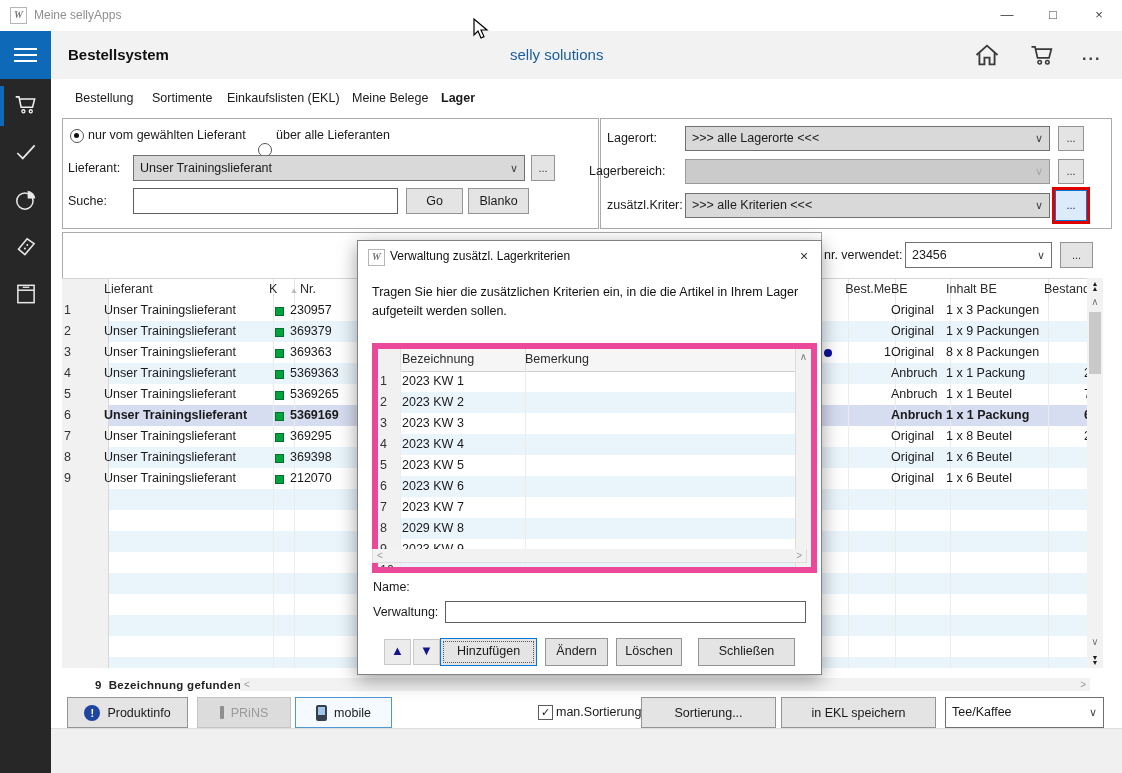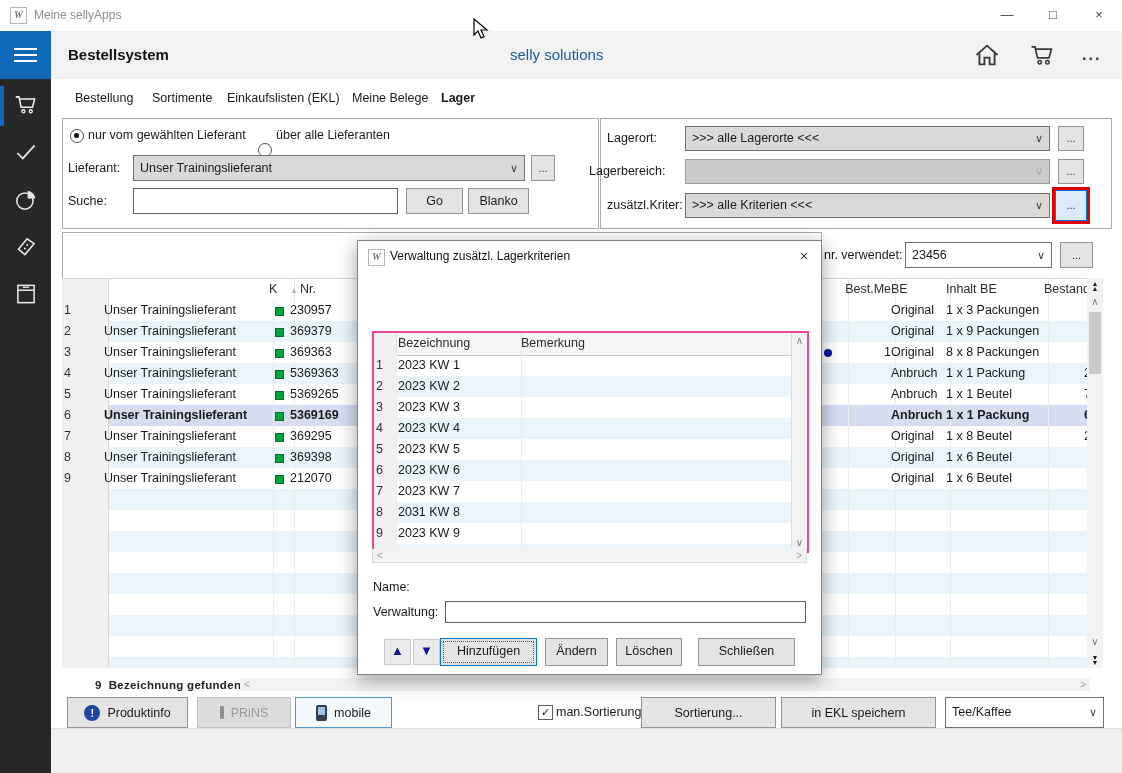--- a/index.html
+++ b/index.html
@@ -74,21 +74,21 @@
   .thumb{position:absolute;left:2px;right:2px;background:#c9c9c9}
   .hscroll{background:#f2f2f2;font-size:10px;color:#9a9a9a}
   .harr{position:absolute;top:0;height:13px;line-height:13px}
   
   .dialog{left:357px;top:240px;width:463px;height:433px;background:#fff;border:1px solid #828282;
           box-shadow:0 5px 18px rgba(0,0,0,.38);z-index:20}
   .dlg-title{position:absolute;left:0;top:0;right:0;height:30px;background:#fff}
   .dlg-title .txt{position:absolute;left:32px;top:8px;font-size:12px;color:#111}
   .dlg-close{position:absolute;right:0;top:0;width:34px;height:30px;text-align:center;line-height:30px;font-size:14px;color:#333}
   .dlg-intro{position:absolute;left:14px;top:42px;width:434px;font-size:12.5px;line-height:1.5;color:#111}
-  .dtable{position:absolute;left:14px;top:90px;width:433px;height:218px;border:2px solid #ec4899;overflow:hidden;background:#fff}
+  .dtable{position:absolute;left:14px;top:102px;width:433px;height:218px;border:6px solid #ec4899;overflow:hidden;background:#fff}
   .dthead{position:absolute;left:0;top:0;right:15px;height:22px;background:#f6f6f6;border-bottom:1px solid #cfcfcf}
   .dhcell{position:absolute;top:0;bottom:0;font-size:12.5px;padding:3px 6px;border-right:1px solid #e0e0e0;color:#2b2b2b}
   .drows{position:absolute;left:0;top:22px;right:15px;bottom:0;overflow:hidden}
   .drow{position:absolute;left:0;right:0;height:21px}
   .drow.alt{background:#e9f4fb}
   .dcell{position:absolute;top:0;bottom:0;font-size:12.5px;padding:3px 6px;white-space:nowrap;overflow:hidden;border-right:1px solid #ececec}
   .d-num{left:0;width:18px;padding:3px 2px}
   .d-bez{left:18px;width:117px}
   .d-bem{left:141px;right:0;border-right:none}
   .dvscroll{position:absolute;right:0;top:0;bottom:0;width:15px;background:#f2f2f2;border-left:1px solid #dcdcdc}
@@ -246,20 +246,21 @@
 <div class="abs lbl" style="left:824px;top:248px">nr. verwendet:</div>
 <div class="abs combo white" style="left:905px;top:242px;width:147px;height:26px;box-sizing:border-box">
   <span>23456</span>
   <span class="chev" style="line-height:24px">∨</span>
 </div>
 <div class="abs morebtn" style="left:1060px;top:242px;width:33px;height:26px;line-height:24px;box-sizing:border-box">...</div>
 
 <div class="abs thead">
   <div class="hcell c-num gut"></div>
   <div class="hcell c-g2 gut"></div>
+  <div class="hcell c-lief">Lieferant</div>
   <div class="hcell c-k">K</div>
   <div class="hcell c-nr"><span class="sortglyph">▲</span><span>Nr.</span></div>
   <div class="hcell c-mid"></div>
   <div class="hcell c-dot"></div>
   <div class="hcell c-bm" style="text-align:right">Best.Me</div>
   <div class="hcell c-be">BE</div>
   <div class="hcell c-in">Inhalt BE</div>
   <div class="hcell c-bs" style="text-align:left">Bestand</div>
 </div>
 <div class="abs tbody">
@@ -566,20 +567,21 @@
   <span class="chev" style="line-height:29px">∨</span>
 </div>
 <div class="abs bottomstrip"></div>
 
 <div class="abs dialog">
   <div class="dlg-title">
     <div class="abs appico" style="left:10px;top:8px">W</div>
     <div class="txt">Verwaltung zusätzl. Lagerkriterien</div>
     <div class="dlg-close">×</div>
   </div>
+  <div class="dlg-intro">Tragen Sie hier die zusätzlichen Kriterien ein, in die die Artikel in Ihrem Lager aufgeteilt werden sollen.</div>
 
   <div class="dtable">
     <div class="dthead">
       <div class="dhcell d-num gut"></div>
       <div class="dhcell d-bez">Bezeichnung</div>
       <div class="dhcell d-bem">Bemerkung</div>
     </div>
     <div class="drows">
         <div class="drow" style="top: 0px;">
           <div class="dcell d-num gut">1</div>
@@ -611,21 +613,21 @@
           <div class="dcell d-bez">2023 KW 6</div>
           <div class="dcell d-bem"></div>
         </div>
         <div class="drow" style="top: 126px;">
           <div class="dcell d-num gut">7</div>
           <div class="dcell d-bez">2023 KW 7</div>
           <div class="dcell d-bem"></div>
         </div>
         <div class="drow alt" style="top: 147px;">
           <div class="dcell d-num gut">8</div>
-          <div class="dcell d-bez">2031 KW 8</div>
+          <div class="dcell d-bez">2029 KW 8</div>
           <div class="dcell d-bem"></div>
         </div>
         <div class="drow" style="top: 168px;">
           <div class="dcell d-num gut">9</div>
           <div class="dcell d-bez">2023 KW 9</div>
           <div class="dcell d-bem"></div>
         </div>
         <div class="drow alt" style="top: 189px;">
           <div class="dcell d-num gut">10</div>
           <div class="dcell d-bez"></div>

